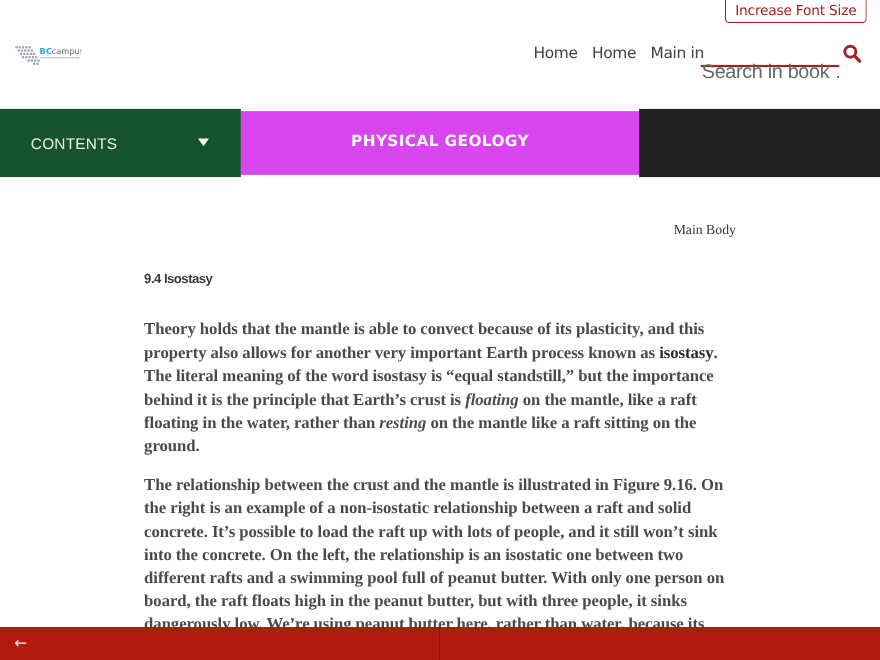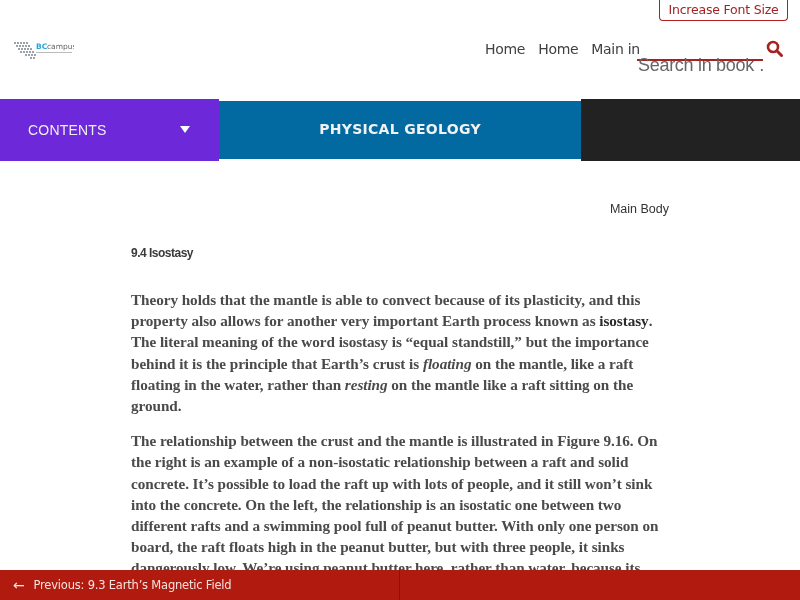--- a/index.html
+++ b/index.html
@@ -22,40 +22,40 @@
     }
     .search-wrap { position: absolute; left: 637px; top: 37px; width: 126px; height: 24px; border-bottom: 2px solid #a52222; }
     .search-wrap input {
       width: 100%; height: 22px; border: none; outline: none; background: transparent;
       font-family: Liberation Sans, sans-serif; font-size: 18px; color: #555; padding-left: 1px; letter-spacing: -0.3px; margin-top: 17px;
     }
     .search-wrap input::placeholder { color: #666; }
     .search-icon { position: absolute; left: 766px; top: 40px; width: 18px; height: 18px; cursor: pointer; }
 
     
-    .bar-left { position: absolute; left: 0; top: 99px; width: 219px; height: 62px; background: #6d28d9; cursor: pointer; }
+    .bar-left { position: absolute; left: 0; top: 99px; width: 219px; height: 62px; background: #14532d; cursor: pointer; }
     .bar-left .label {
       position: absolute; left: 28px; top: 23px; color: #eeeeee;
       font-family: "Liberation Sans", sans-serif; font-size: 14px; letter-spacing: 0.2px;
     }
     .bar-left .caret {
       position: absolute; left: 180px; top: 27px; width: 0; height: 0;
       border-left: 5px solid transparent; border-right: 5px solid transparent; border-top: 7px solid #ffffff;
     }
-    .bar-mid { position: absolute; left: 219px; top: 101px; width: 362px; height: 58px; background: #0369a1; }
+    .bar-mid { position: absolute; left: 219px; top: 101px; width: 362px; height: 58px; background: #d946ef; }
     .bar-mid .title {
       position: absolute; left: 0; right: 0; top: 20px; text-align: center; color: #f2f2f2;
       font-family: "DejaVu Sans", sans-serif; font-weight: bold; font-size: 14px; letter-spacing: 0.3px;
     }
     .bar-right { position: absolute; left: 581px; top: 99px; width: 219px; height: 62px; background: #222222; }
 
     
     .breadcrumb {
       position: absolute; left: 560px; width: 109px; top: 202px; text-align: right;
-      font-family: Liberation Sans, sans-serif; font-size: 12.5px; color: #333;
+      font-family: Liberation Serif, serif; font-size: 12.5px; color: #333;
     }
     .chapter-title {
       position: absolute; left: 131px; top: 246px; font-family: "Liberation Sans", sans-serif;
       font-weight: bold; font-size: 12px; color: #3a3a3a; letter-spacing: -0.5px;
     }
     .content { position: absolute; left: 131px; top: 289px; width: 545px; }
     .content p {
       font-family: "Liberation Serif", serif; font-size: 15.2px; line-height: 21.2px; color: #4a4a4a;
       margin-bottom: 14px; letter-spacing: -0.05px; font-weight: bold;
     }
@@ -142,15 +142,14 @@
 <h1 class="chapter-title">9.4 Isostasy</h1>
 
 <div class="content">
   <p><span>Theory holds that the mantle is able to convect because of its plasticity, and this property also allows for another very important Earth process known as </span><strong style="color: rgb(42, 42, 42);">isostasy</strong><span>. The literal meaning of the word isostasy is “equal standstill,” but the importance behind it is the principle that Earth’s crust is </span><em>floating</em><span> on the mantle, like a raft floating in the water, rather than </span><em>resting</em><span> on the mantle like a raft sitting on the ground.</span></p>
   <p><span>The relationship between the crust and the mantle is illustrated in Figure 9.16. On the right is an example of a non-isostatic relationship between a raft and solid concrete. It’s possible to load the raft up with lots of people, and it still won’t sink into the concrete. On the left, the relationship is an isostatic one between two different rafts and a swimming pool full of peanut butter. With only one person on board, the raft floats high in the peanut butter, but with three people, it sinks dangerously low. We’re using peanut butter here, rather than water, because its viscosity more closely represents the relationship between the crust and the mantle. Although it has about the same density as water, peanut butter is much more viscous (stiff), and so</span></p>
 </div>
 
 <div class="bottom-nav">
   <div class="prev">
     <span class="arrow">←</span>
-    <span>Previous: 9.3 Earth’s Magnetic Field</span>
   </div>
 </div>
 
 </body></html>

